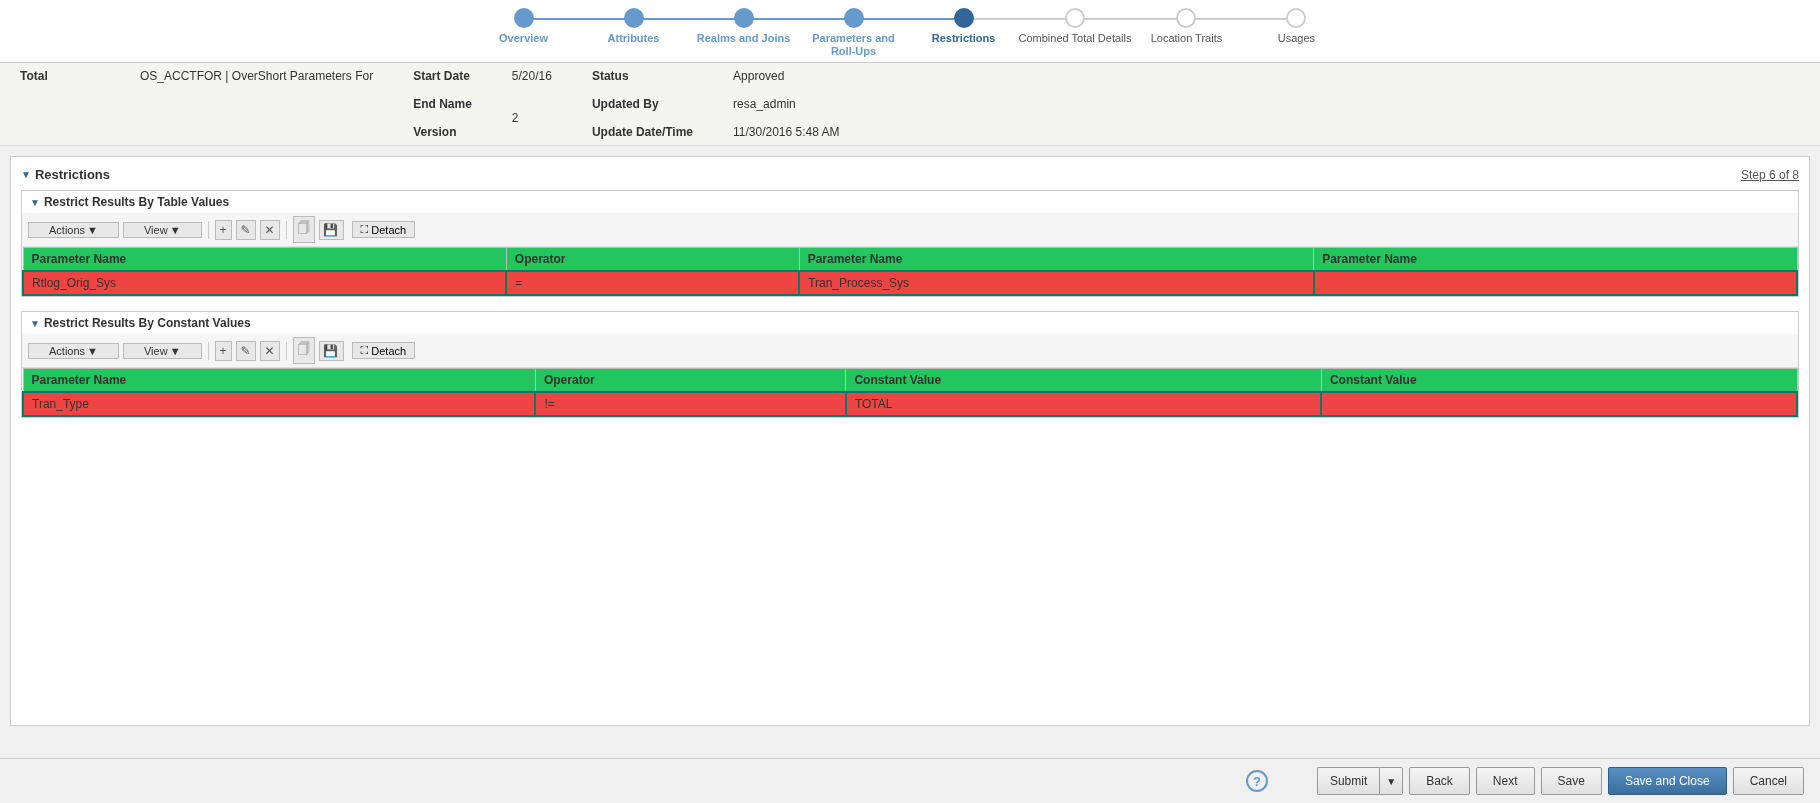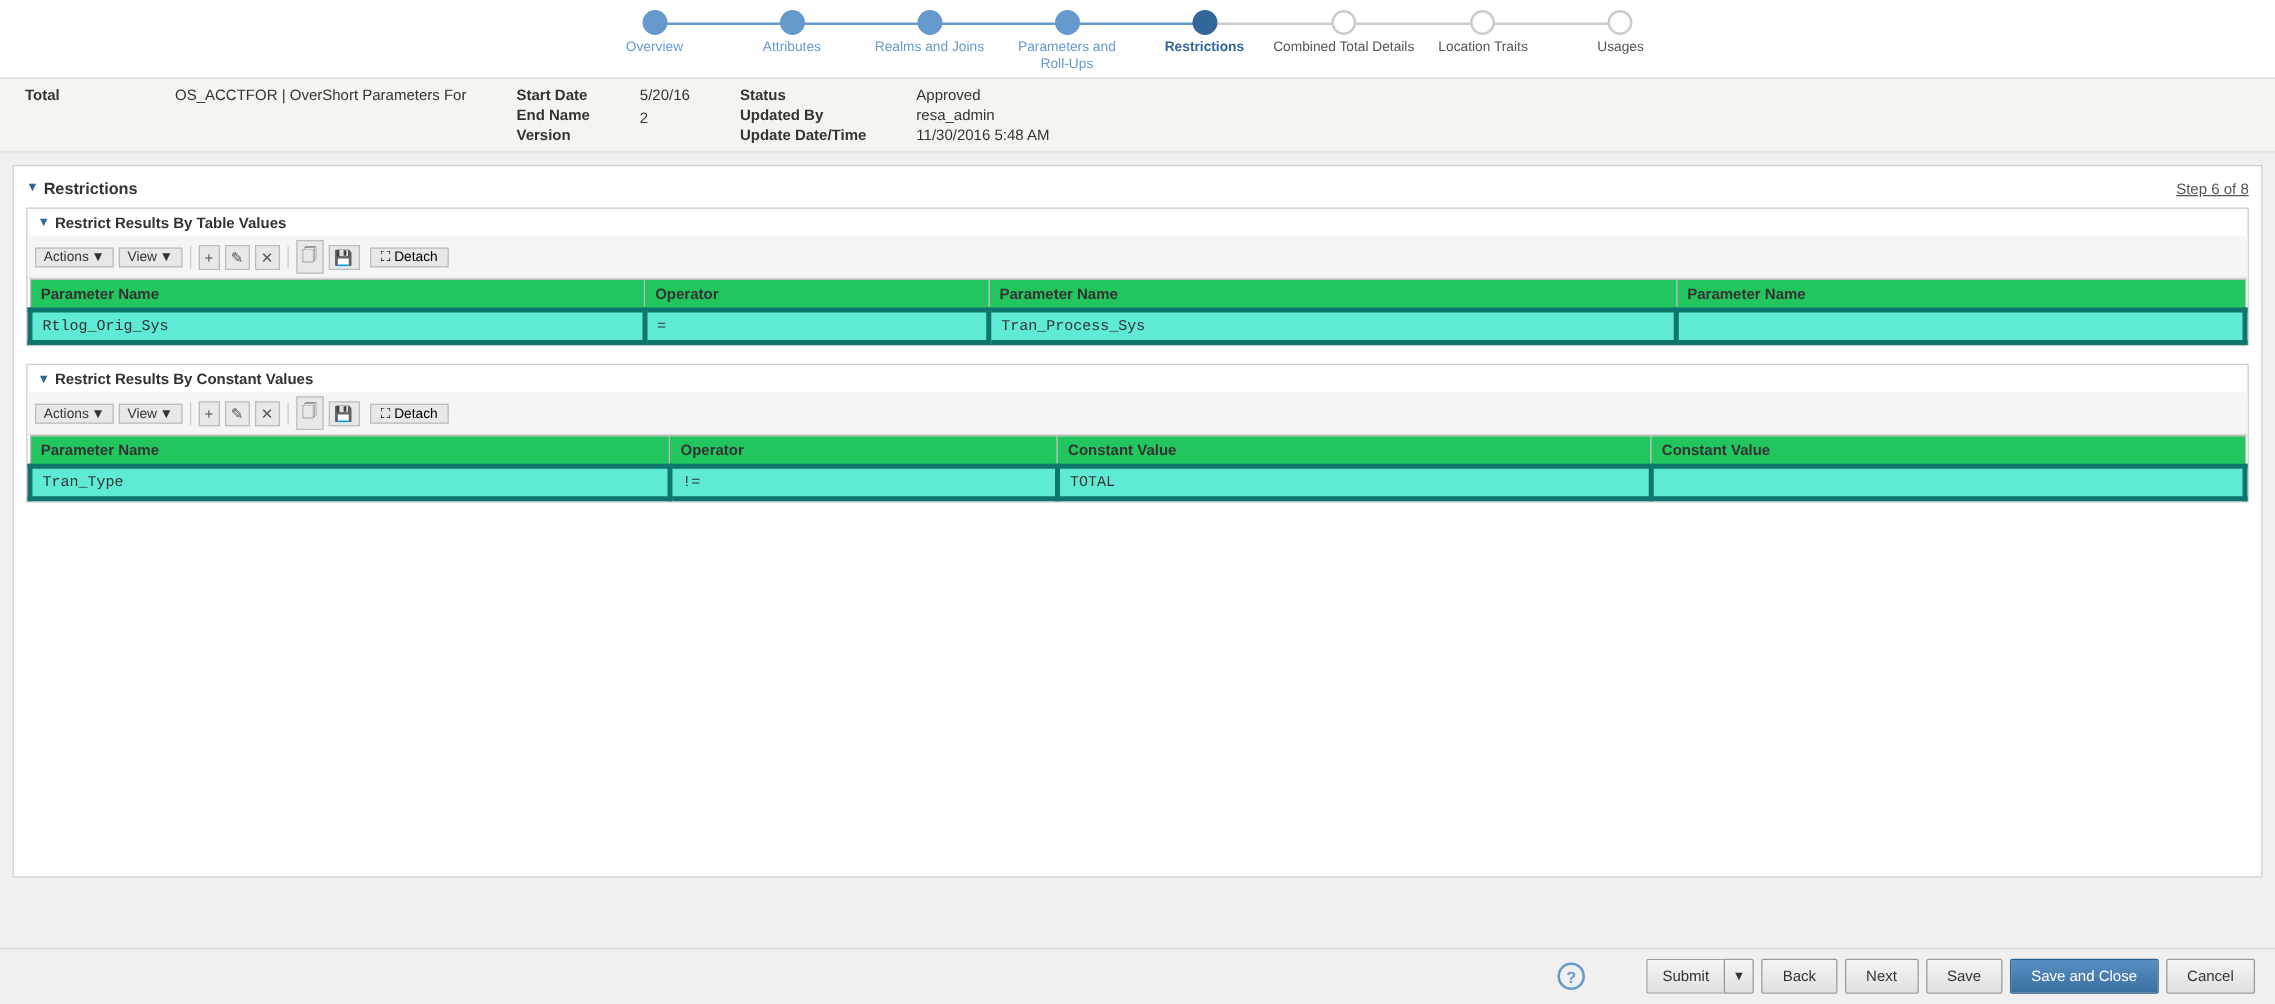--- a/index.html
+++ b/index.html
@@ -53,35 +53,35 @@
     .wizard-step.completed .step-circle { background: #6699cc; border-color: #6699cc; }
     .wizard-step.active .step-circle { background: #336699; border-color: #336699; }
     .step-label {
       font-size: 11px;
       color: #555;
       margin-top: 4px;
       text-align: center;
       line-height: 1.2;
     }
     .wizard-step.active .step-label { color: #336699; font-weight: bold; }
-    .wizard-step.completed .step-label { color: #6699cc; }
+    .wizard-step.completed .step-label { color: #6699cc; font-weight: bold; }
 
     
     .info-bar {
       background: #f5f5f0;
       border-bottom: 1px solid #ddd;
       padding: 6px 20px;
       display: flex;
       align-items: flex-start;
       gap: 40px;
     }
     .info-bar .total-label { font-weight: bold; font-size: 12px; min-width: 80px; }
     .info-bar .total-name { font-size: 12px; min-width: 200px; }
     .info-bar .meta-group { display: flex; gap: 40px; flex: 1; }
-    .info-bar .field-group { display: flex; flex-direction: column; gap: 2px; }
+    .info-bar .field-group { display: flex; flex-direction: column; gap: 14px; }
     .info-bar .field-label { font-weight: bold; }
 
     
     .main-content {
       background: #fff;
       margin: 10px;
       border: 1px solid #ccc;
       padding: 10px;
       height: 570px;
       overflow-y: auto;
@@ -133,21 +133,21 @@
       background: #f5f5f5;
       border-bottom: 1px solid #ddd;
       padding: 3px 6px;
       display: flex;
       align-items: center;
       gap: 4px;
     }
     .toolbar-btn {
       background: none;
       border: 1px solid #bbb;
-      padding: 1px 6px;
+      padding: 1px 20px;
       font-size: 11px;
       cursor: pointer;
       display: flex;
       align-items: center;
       gap: 2px;
       color: #333;
       background: #e8e8e8;
     }
     .toolbar-separator { width: 1px; height: 18px; background: #ccc; margin: 0 2px; }
     .toolbar-icon-btn {
@@ -180,24 +180,23 @@
     }
     .data-table th {
       background: #22c55e;
       border: 1px solid #bbb;
       padding: 4px 8px;
       text-align: left;
       font-weight: bold;
       color: #333;
     }
     .data-table td {
-      border: 4px solid #0f766e;
+      border: 2px solid #0f766e;
       padding: 4px 8px;
-      background: #5eead4;
-      font-family: Liberation Mono, monospace;
+      background: #ef4444;
     }
     .data-table tr:nth-child(even) td { background: #e8eef8; }
 
     
     .footer-bar {
       position: fixed;
       bottom: 0;
       left: 0;
       right: 0;
       background: #f0f0f0;

